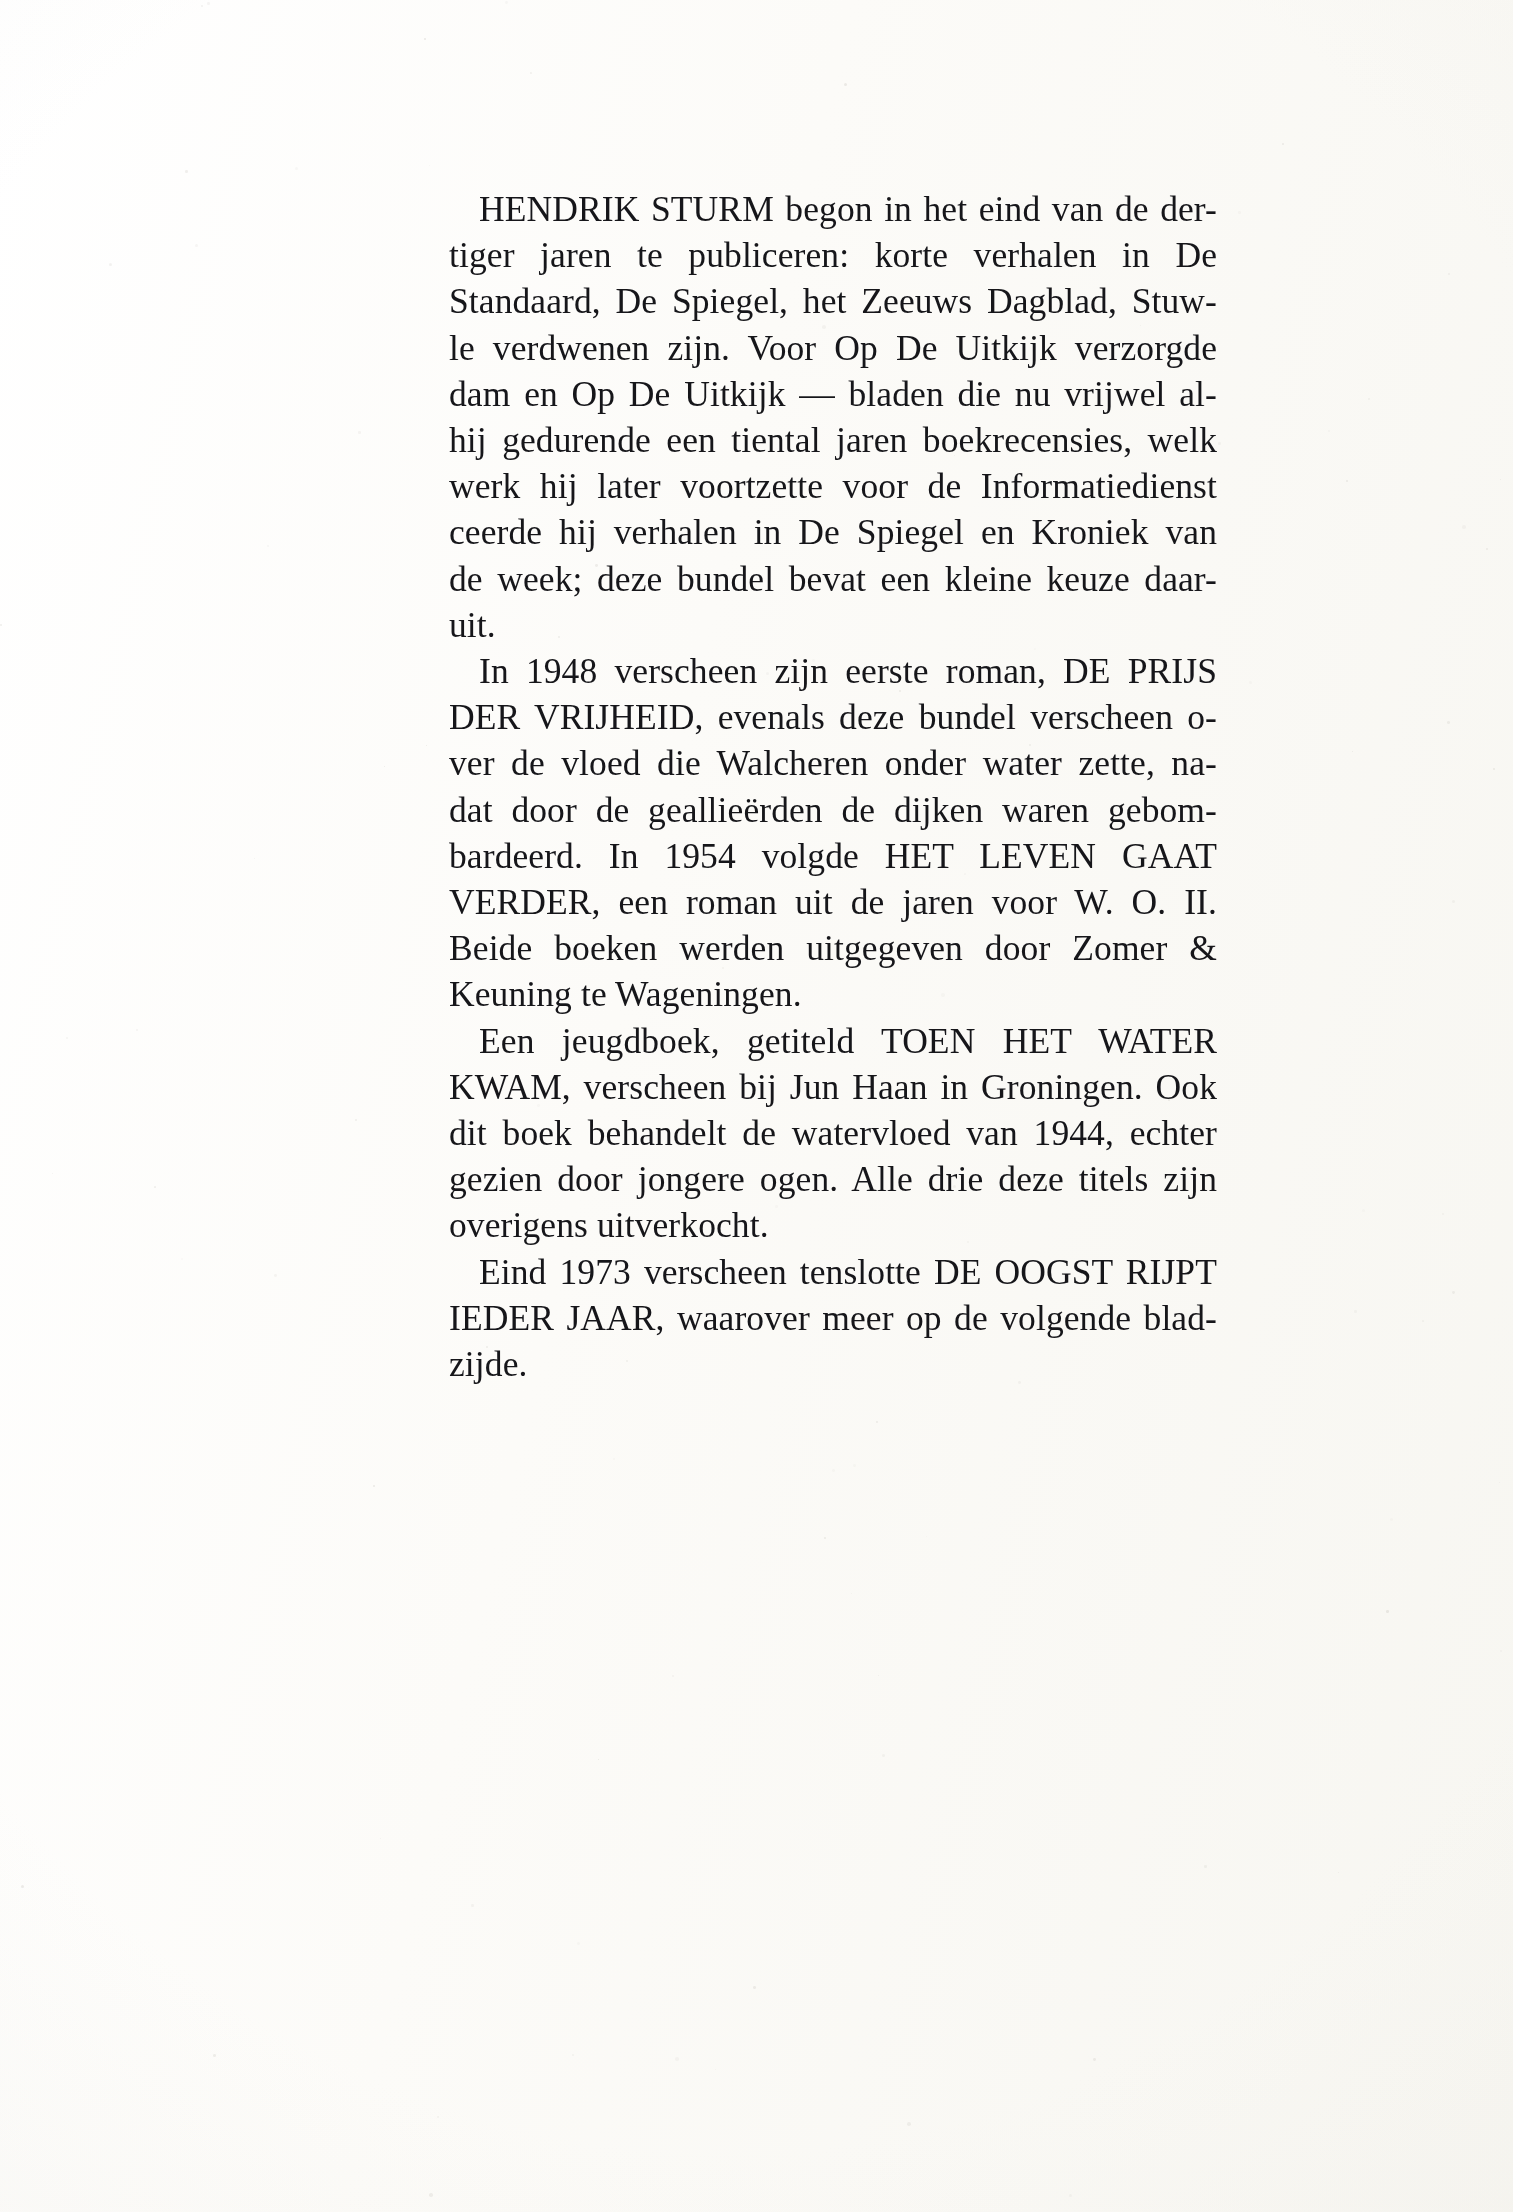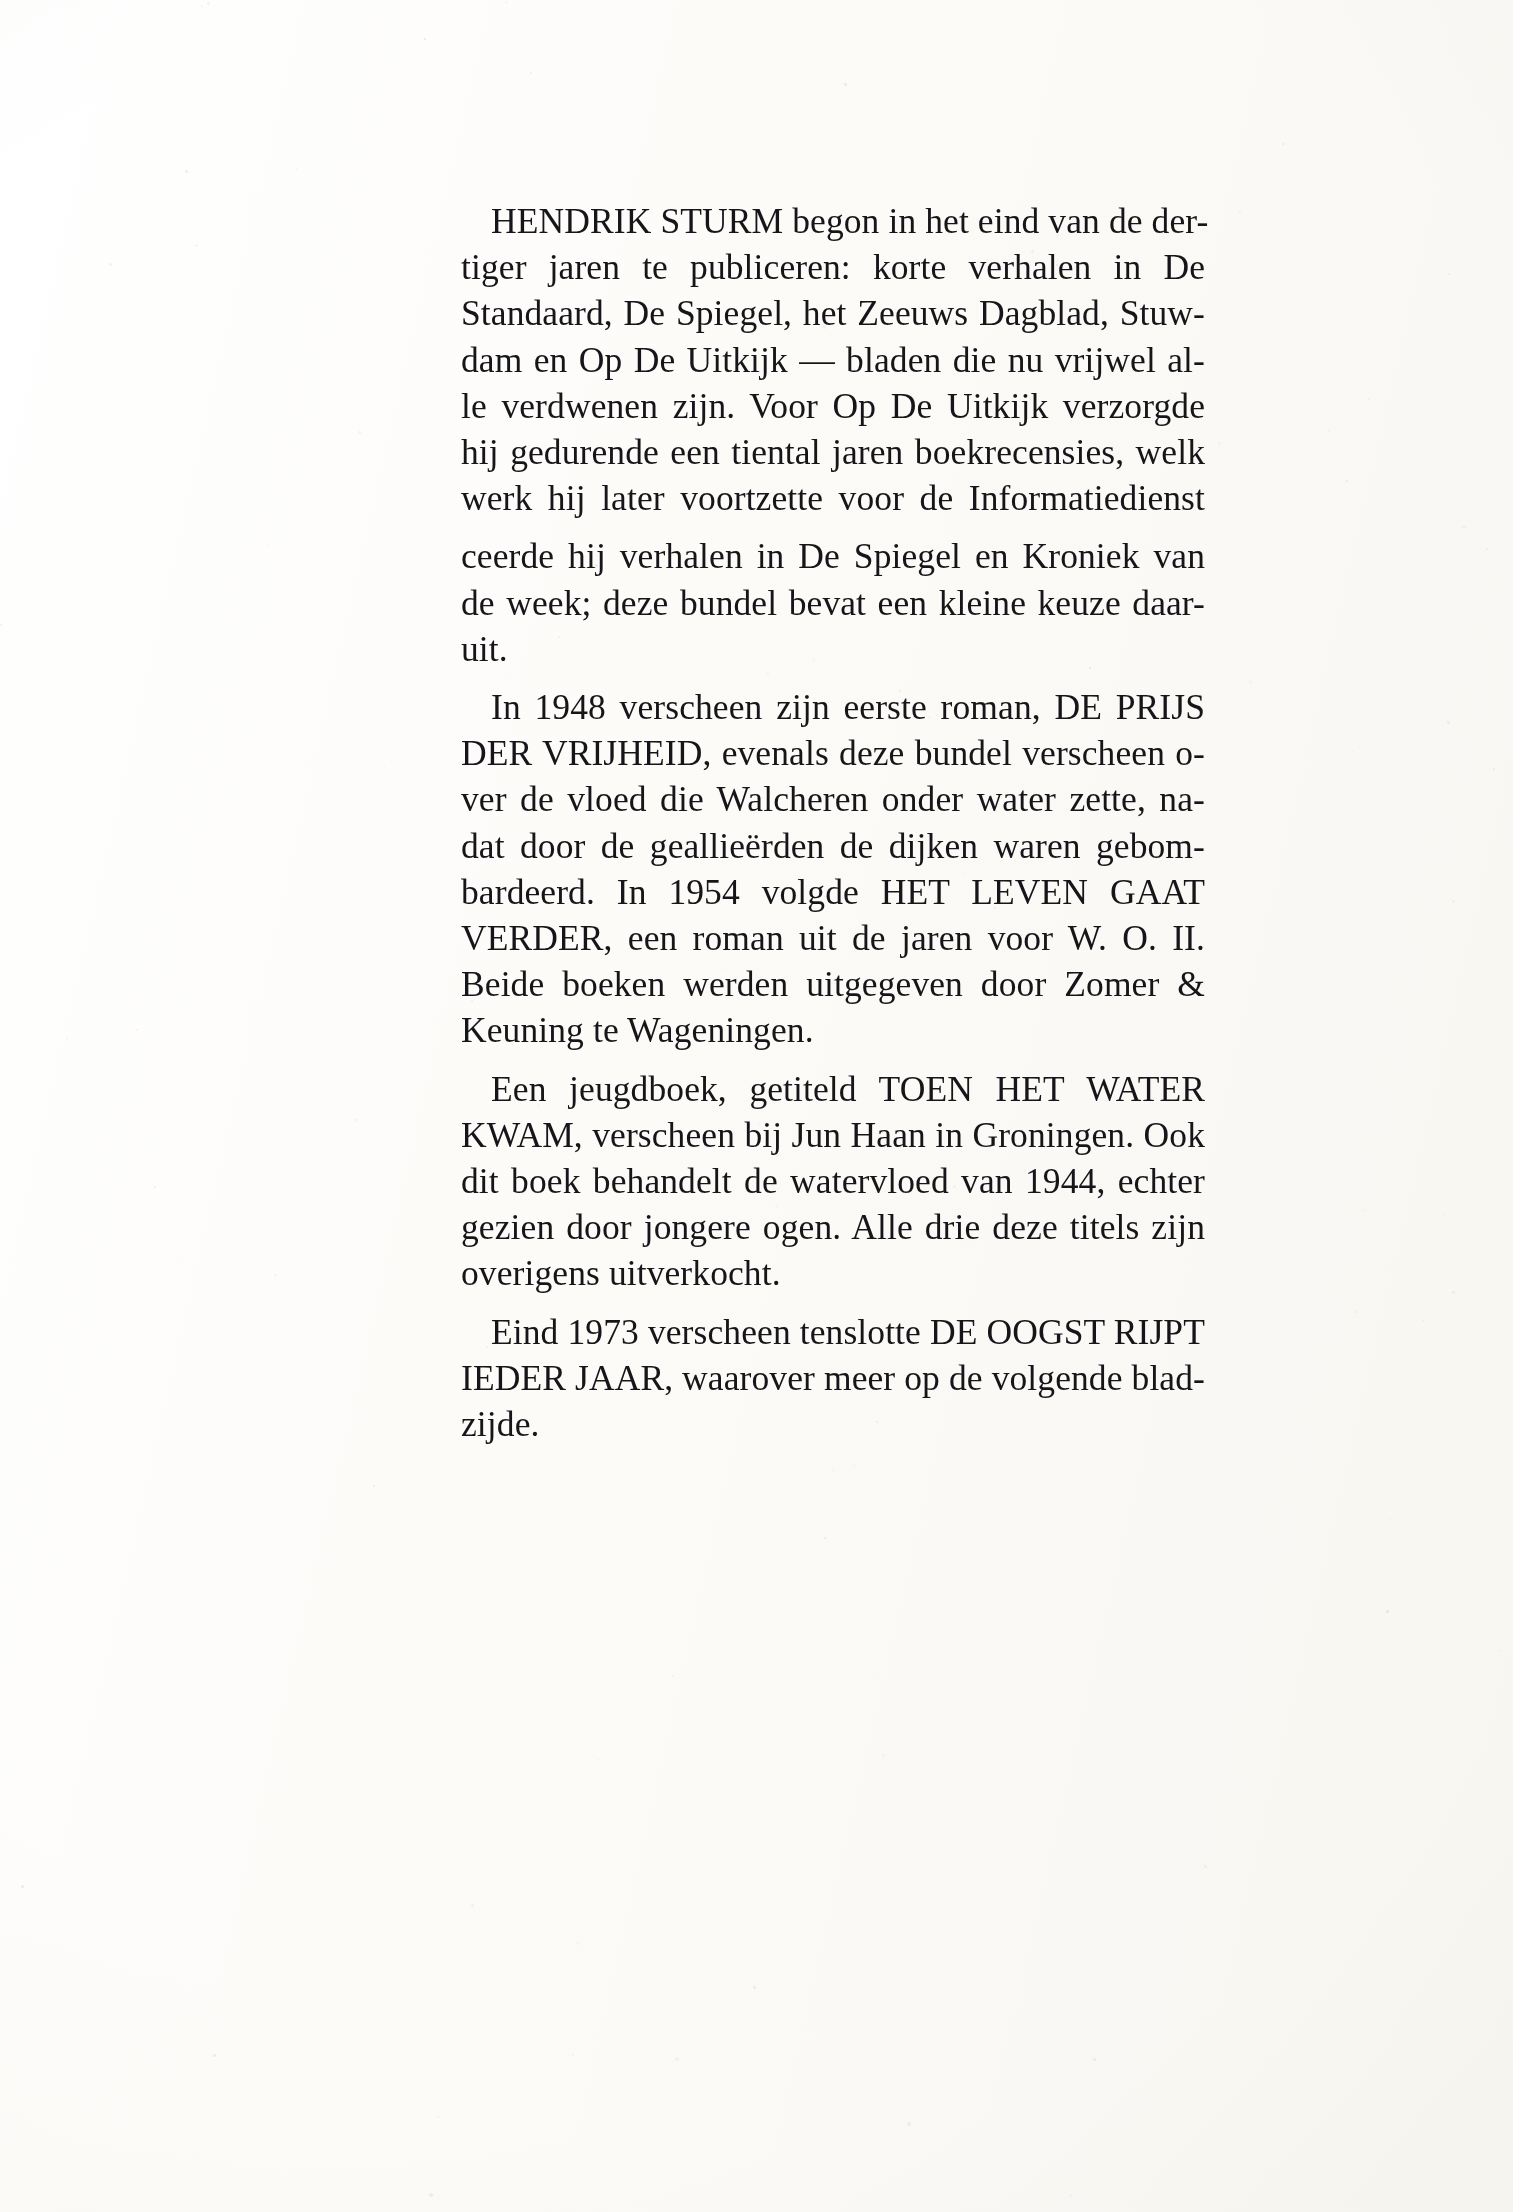--- a/index.html
+++ b/index.html
@@ -50,21 +50,21 @@
     font-size: 35.5px;
     line-height: 46.2px;
     color: #16161a;
     text-align: justify;
     text-justify: inter-word;
     letter-spacing: 0.1px;
     -webkit-font-smoothing: none;
   }
 
   .para {
-    margin: 12px;
+    margin: 0;
     text-align: justify;
     text-align-last: left;
   }
 
   
   .tline {
     display: block;
     text-align: justify;
     text-align-last: justify;
     white-space: pre;
@@ -197,22 +197,22 @@
       <div class="speck" style="width: 2.9px; height: 2.9px; left: 928px; top: 716px; opacity: 0.18;"></div>
       <div class="speck" style="width: 2.1px; height: 2.1px; left: 1442px; top: 1213px; opacity: 0.27;"></div>
     </div>
 
   <div class="text-block">
 
     <p class="para">
       <span class="tline indent">HENDRIK STURM begon in het eind van de der-</span>
       <span class="tline">tiger jaren te publiceren: korte verhalen in De</span>
       <span class="tline">Standaard, De Spiegel, het Zeeuws Dagblad, Stuw-</span>
+      <span class="tline">le verdwenen zijn. Voor Op De Uitkijk verzorgde</span>
       <span class="tline">dam en Op De Uitkijk — bladen die nu vrijwel al-</span>
-      <span class="tline">le verdwenen zijn. Voor Op De Uitkijk verzorgde</span>
       <span class="tline">hij gedurende een tiental jaren boekrecensies, welk</span>
       <span class="tline">werk hij later voortzette voor de Informatiedienst</span>
     </p>
 
     <p class="para">
       <span class="tline">ceerde hij verhalen in De Spiegel en Kroniek van</span>
       <span class="tline">de week; deze bundel bevat een kleine keuze daar-</span>
       <span class="tline last">uit.</span>
     </p>
 

